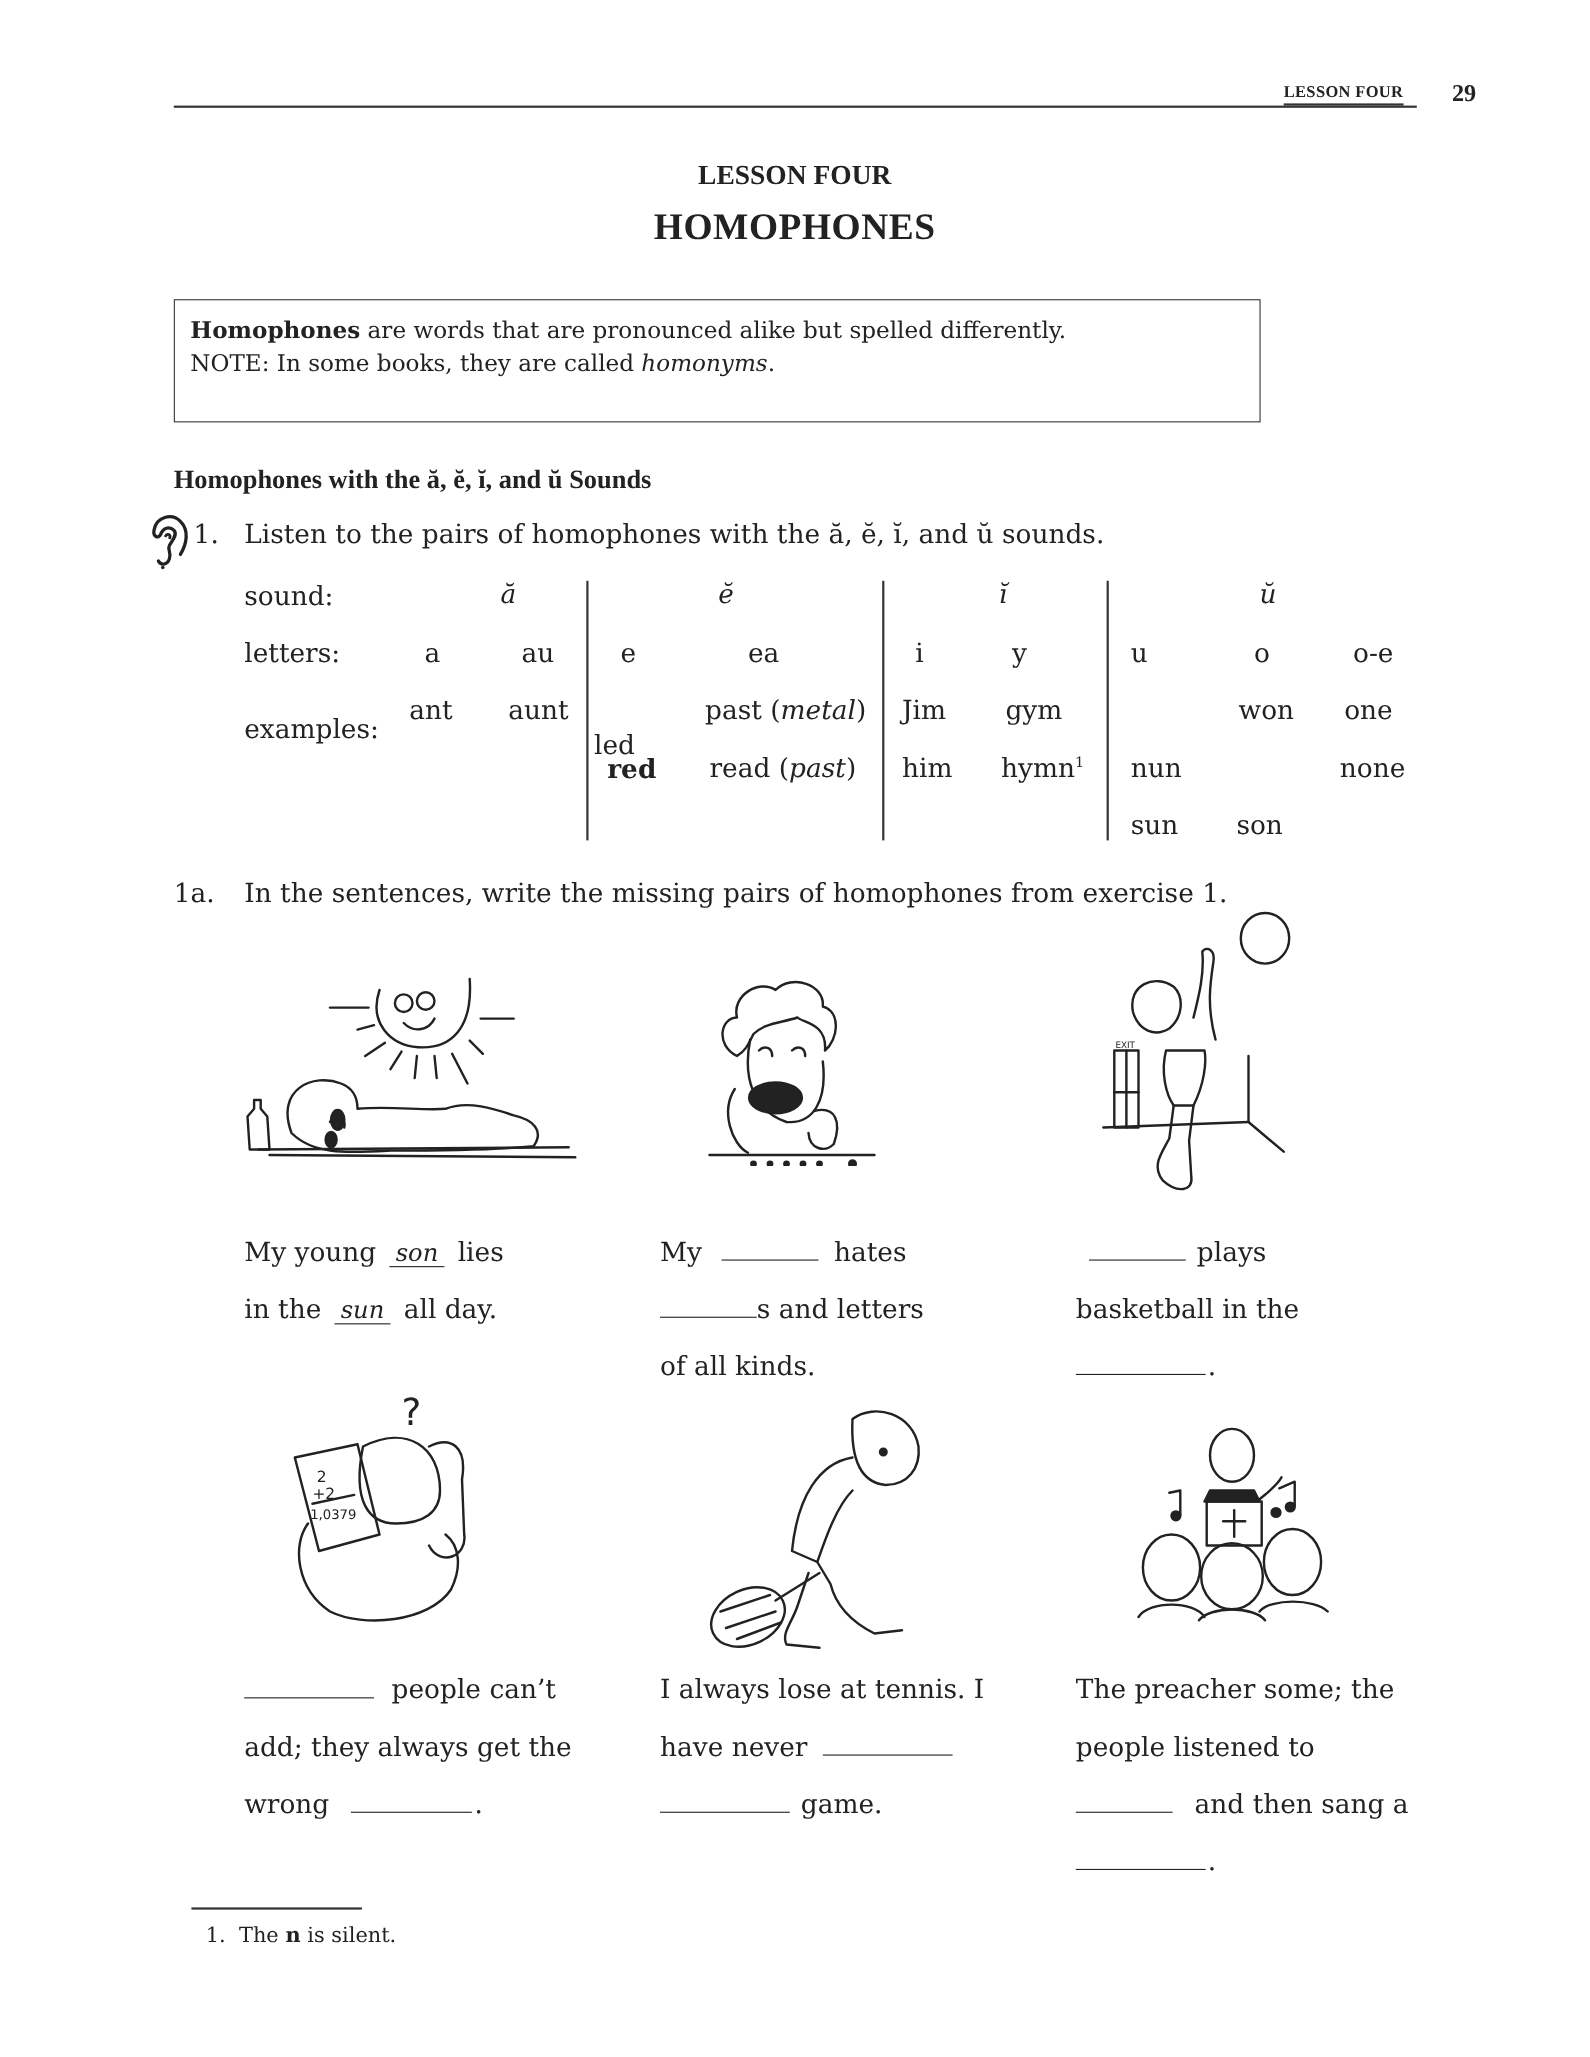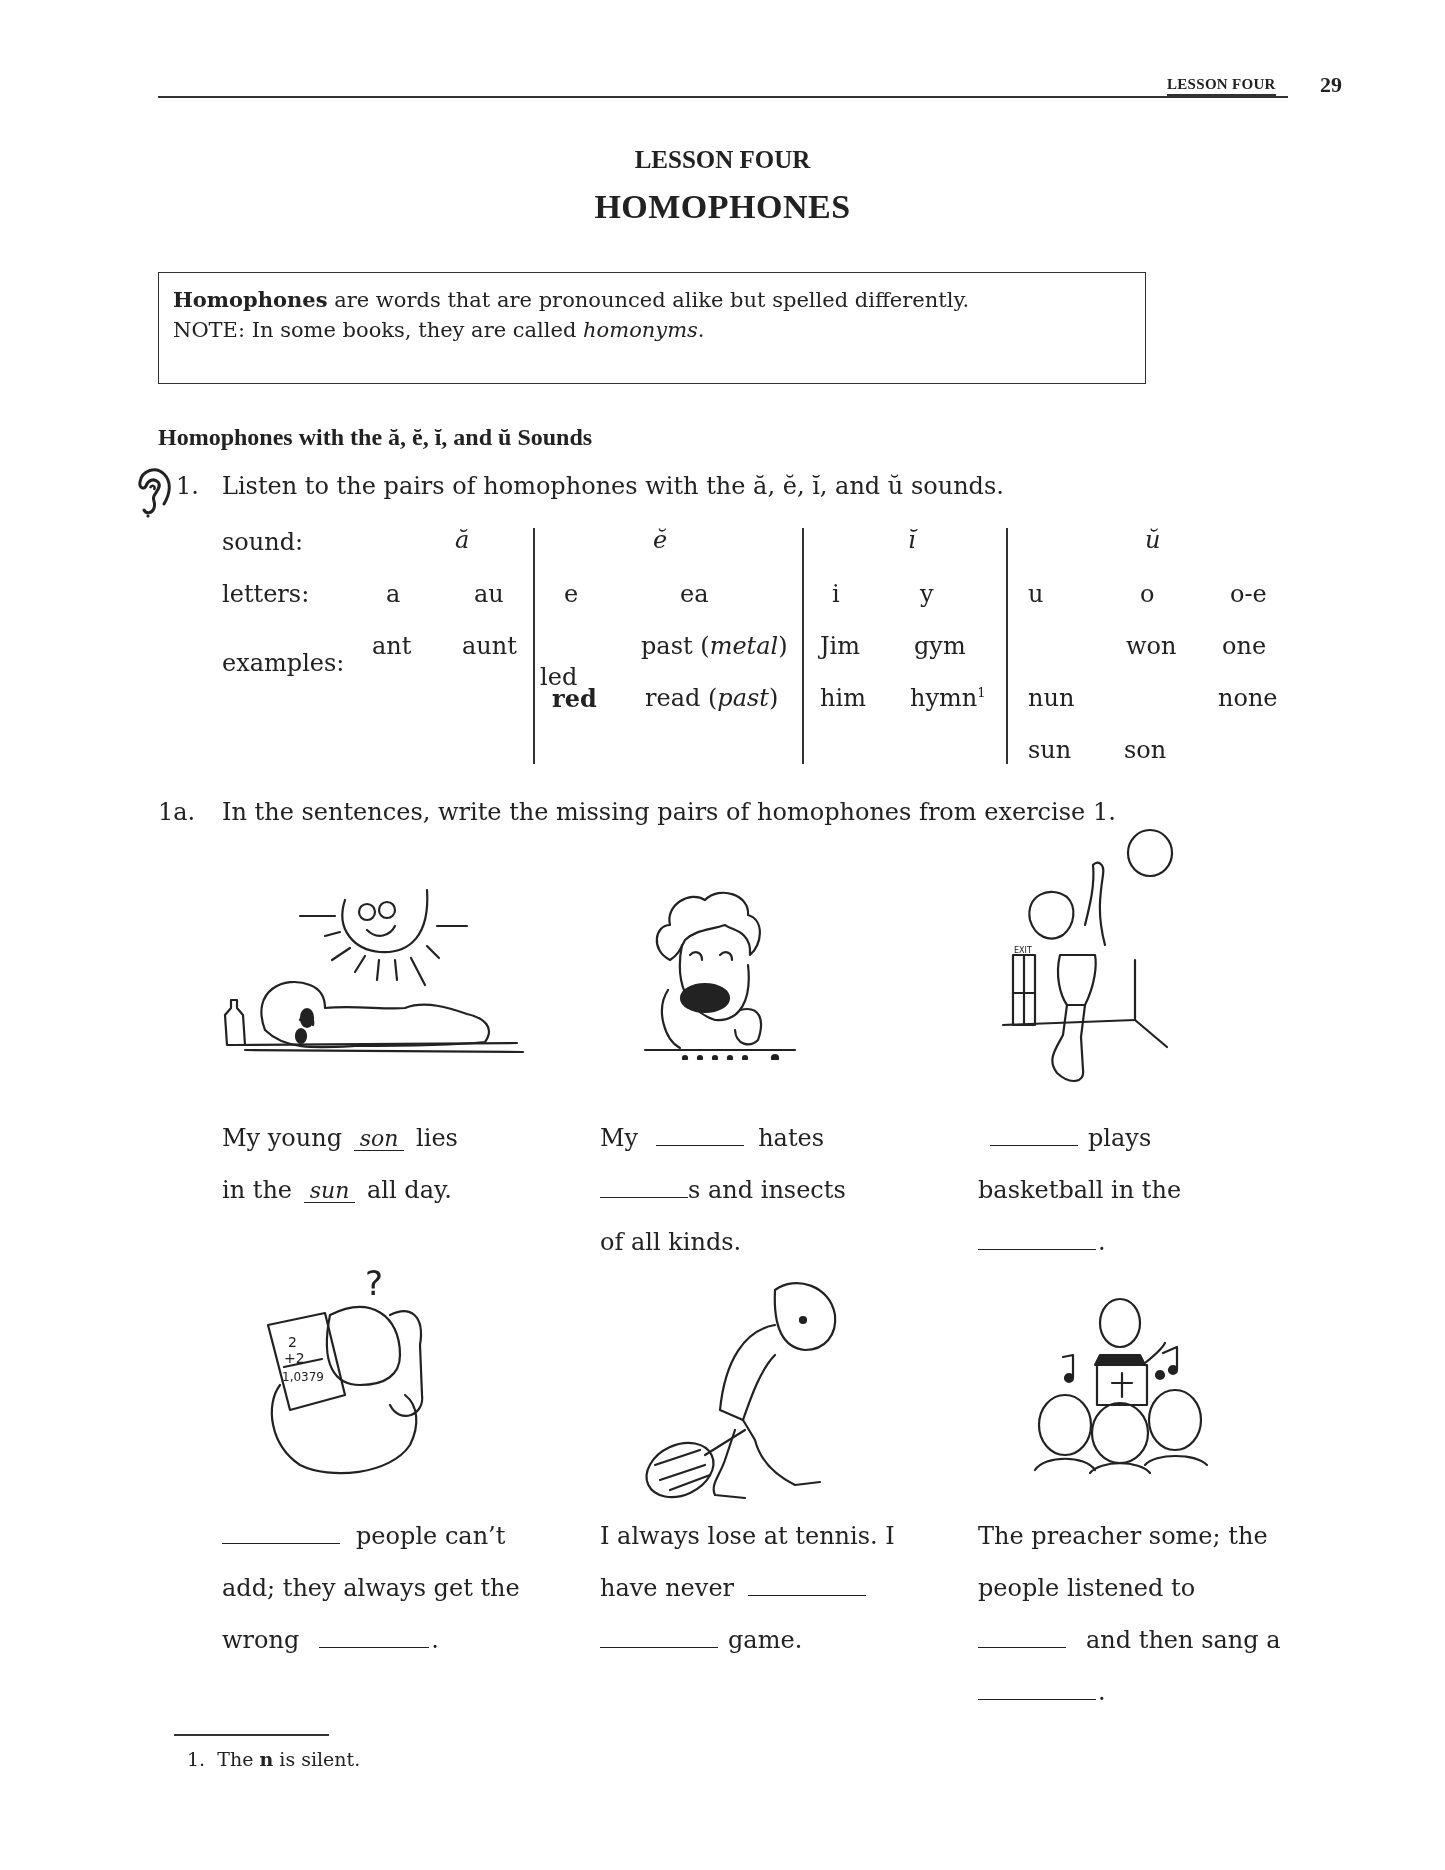--- a/index.html
+++ b/index.html
@@ -207,21 +207,21 @@
     <ellipse cx="105" cy="148" rx="28" ry="30"></ellipse>
     <ellipse cx="160" cy="135" rx="26" ry="30"></ellipse>
     <path d="M20 185 C30 170,70 170,80 185 M75 188 C85 175,125 175,135 188 M130 180 C140 168,180 168,192 180"></path>
   </svg>
 </div>
 
 <div class="sentence" style="left:222px; top:1112px;"><span>My young</span> <span class="answer">son</span> <span>lies</span></div>
 <div class="sentence" style="left:222px; top:1164px;"><span>in the</span> <span class="answer">sun</span> <span>all day.</span></div>
 
 <div class="sentence" style="left:600px; top:1112px;"><span>My</span><span class="blank" style="width:88px; margin:0 14px 0 18px;"></span><span>hates</span></div>
-<div class="sentence" style="left:600px; top:1164px;"><span class="blank" style="width:88px; margin:0;"></span><span>s and insects</span></div>
+<div class="sentence" style="left:600px; top:1164px;"><span class="blank" style="width:88px; margin:0;"></span><span>s and letters</span></div>
 <div class="sentence" style="left:600px; top:1216px;">of all kinds.</div>
 
 <div class="sentence" style="left:990px; top:1112px;"><span class="blank" style="width:88px; margin:0 10px 0 0;"></span><span>plays</span></div>
 <div class="sentence" style="left:978px; top:1164px;">basketball in the</div>
 <div class="sentence" style="left:978px; top:1216px;"><span class="blank" style="width:118px; margin:0 2px 0 0;"></span><span>.</span></div>
 
 <div class="sentence" style="left:222px; top:1510px;"><span class="blank" style="width:118px; margin:0 16px 0 0;"></span><span>people can’t</span></div>
 <div class="sentence" style="left:222px; top:1562px;">add; they always get the</div>
 <div class="sentence" style="left:222px; top:1614px;"><span>wrong</span><span class="blank" style="width:110px; margin:0 2px 0 20px;"></span><span>.</span></div>
 

